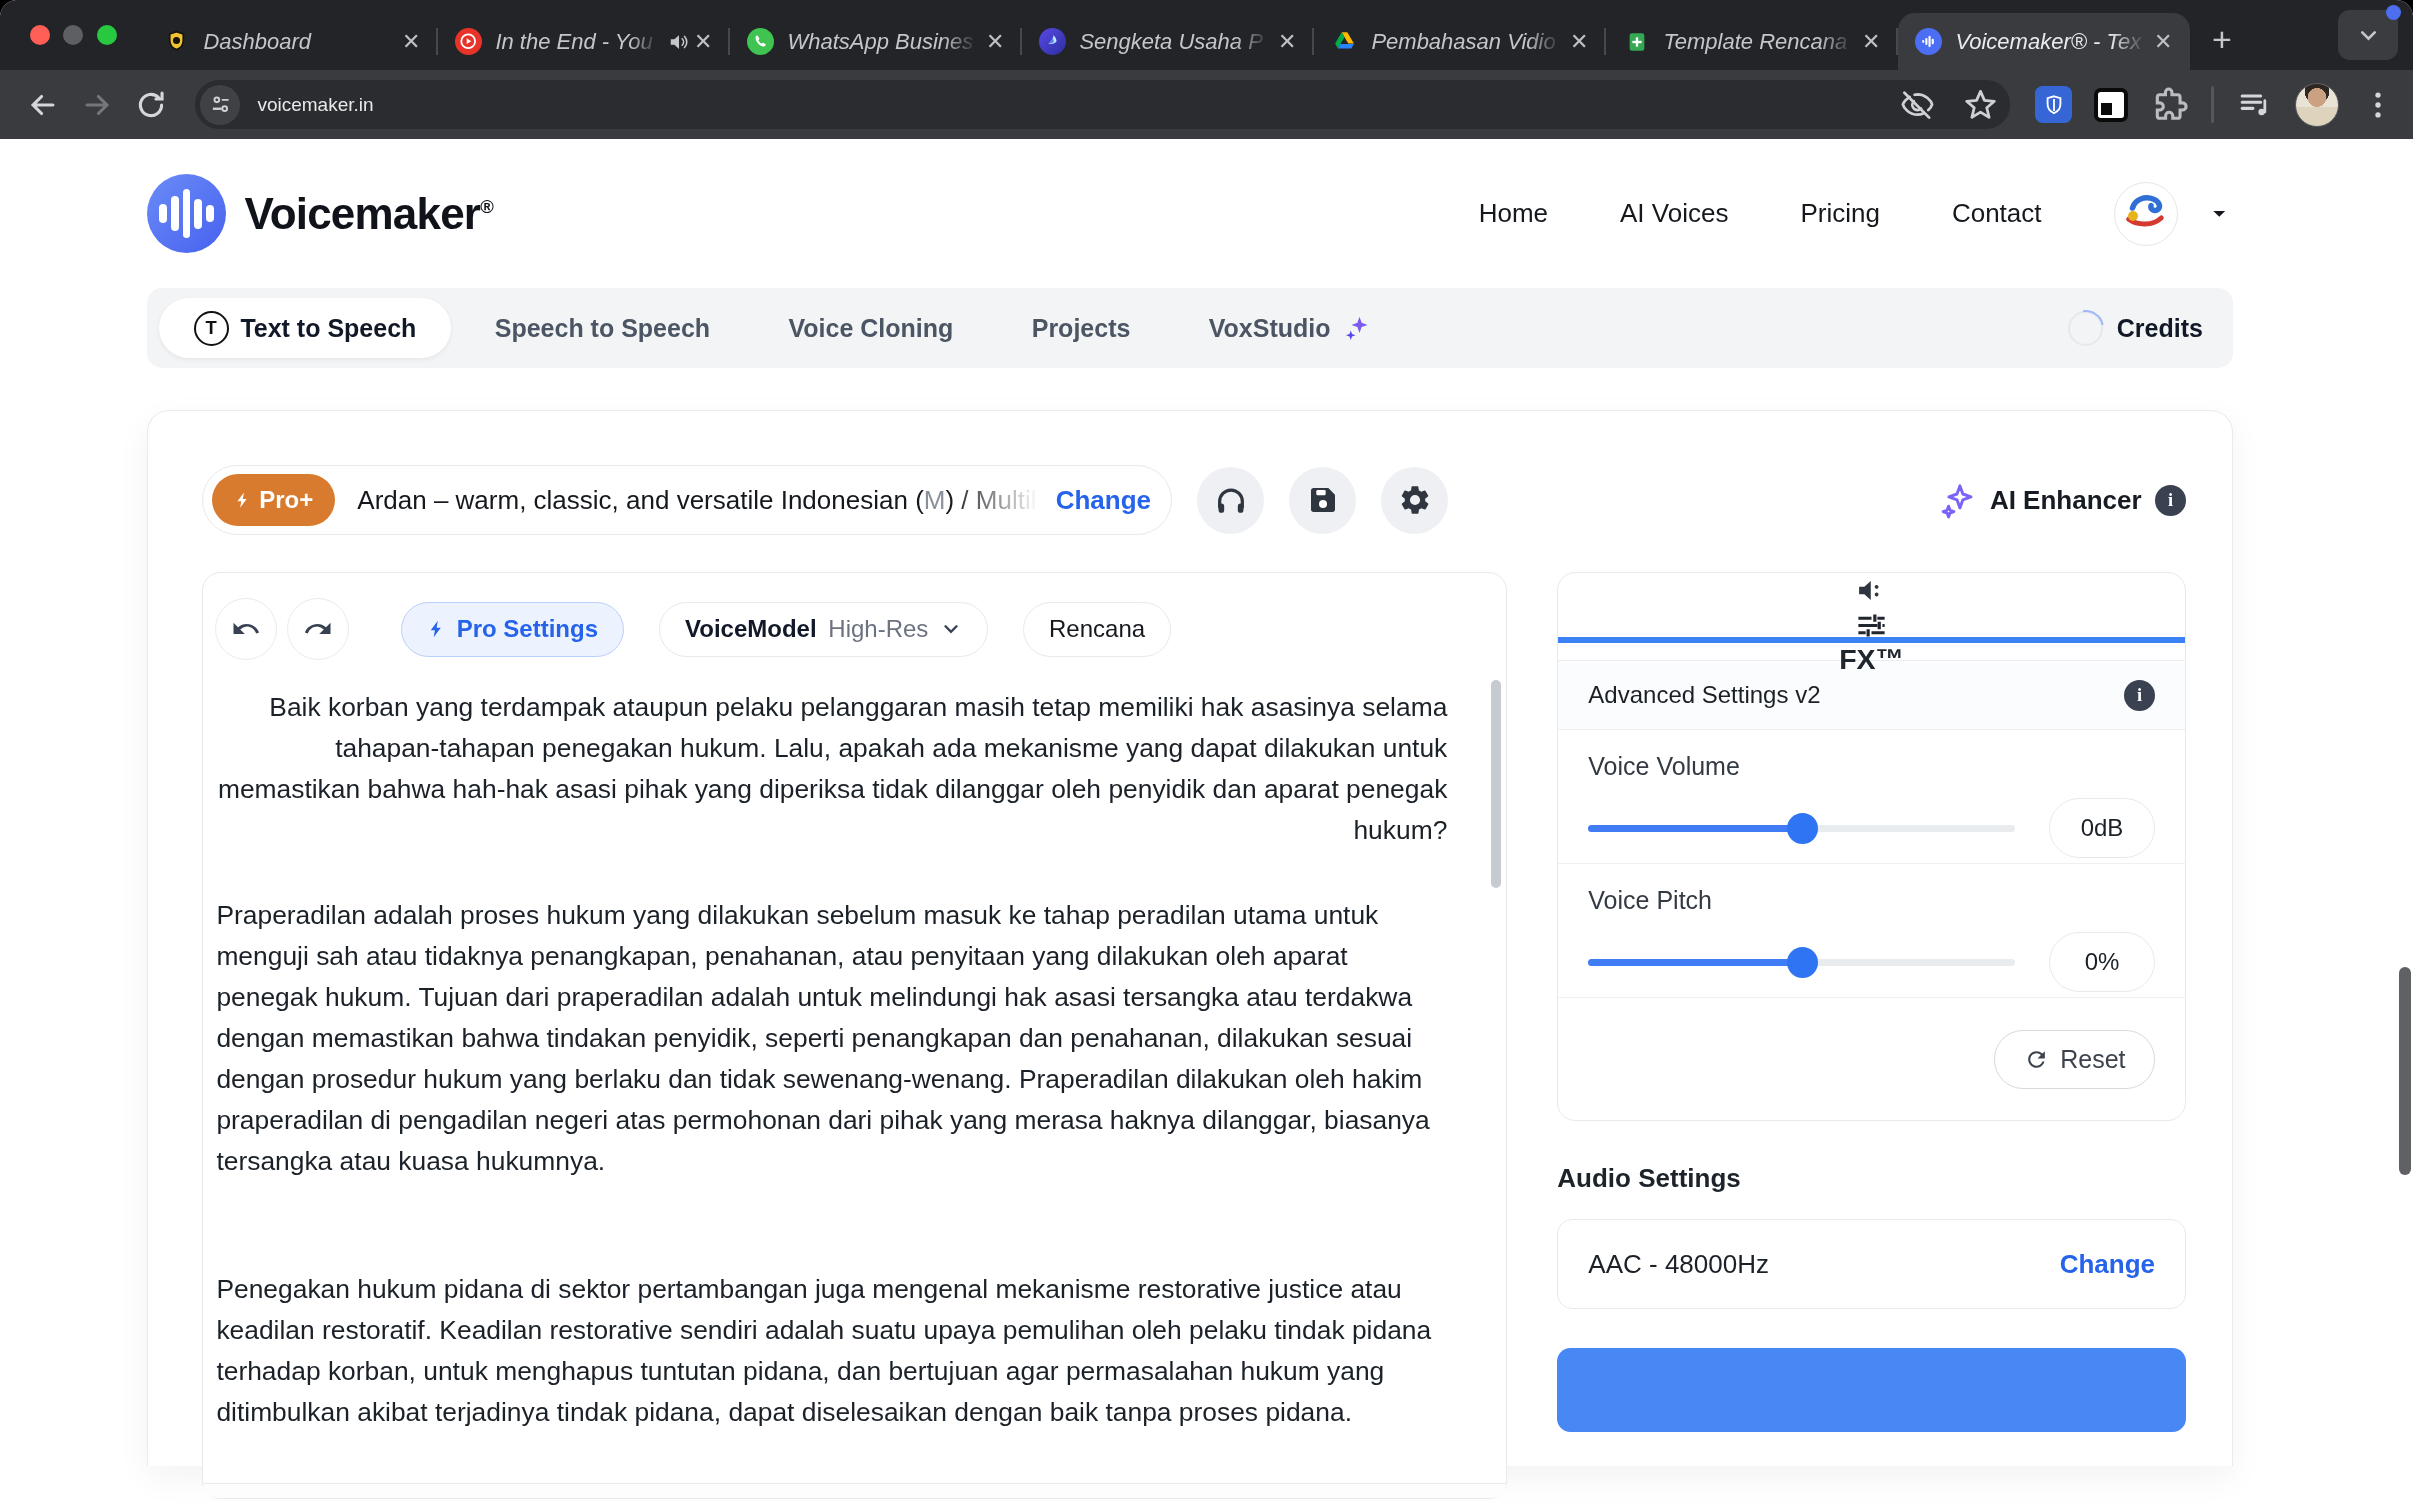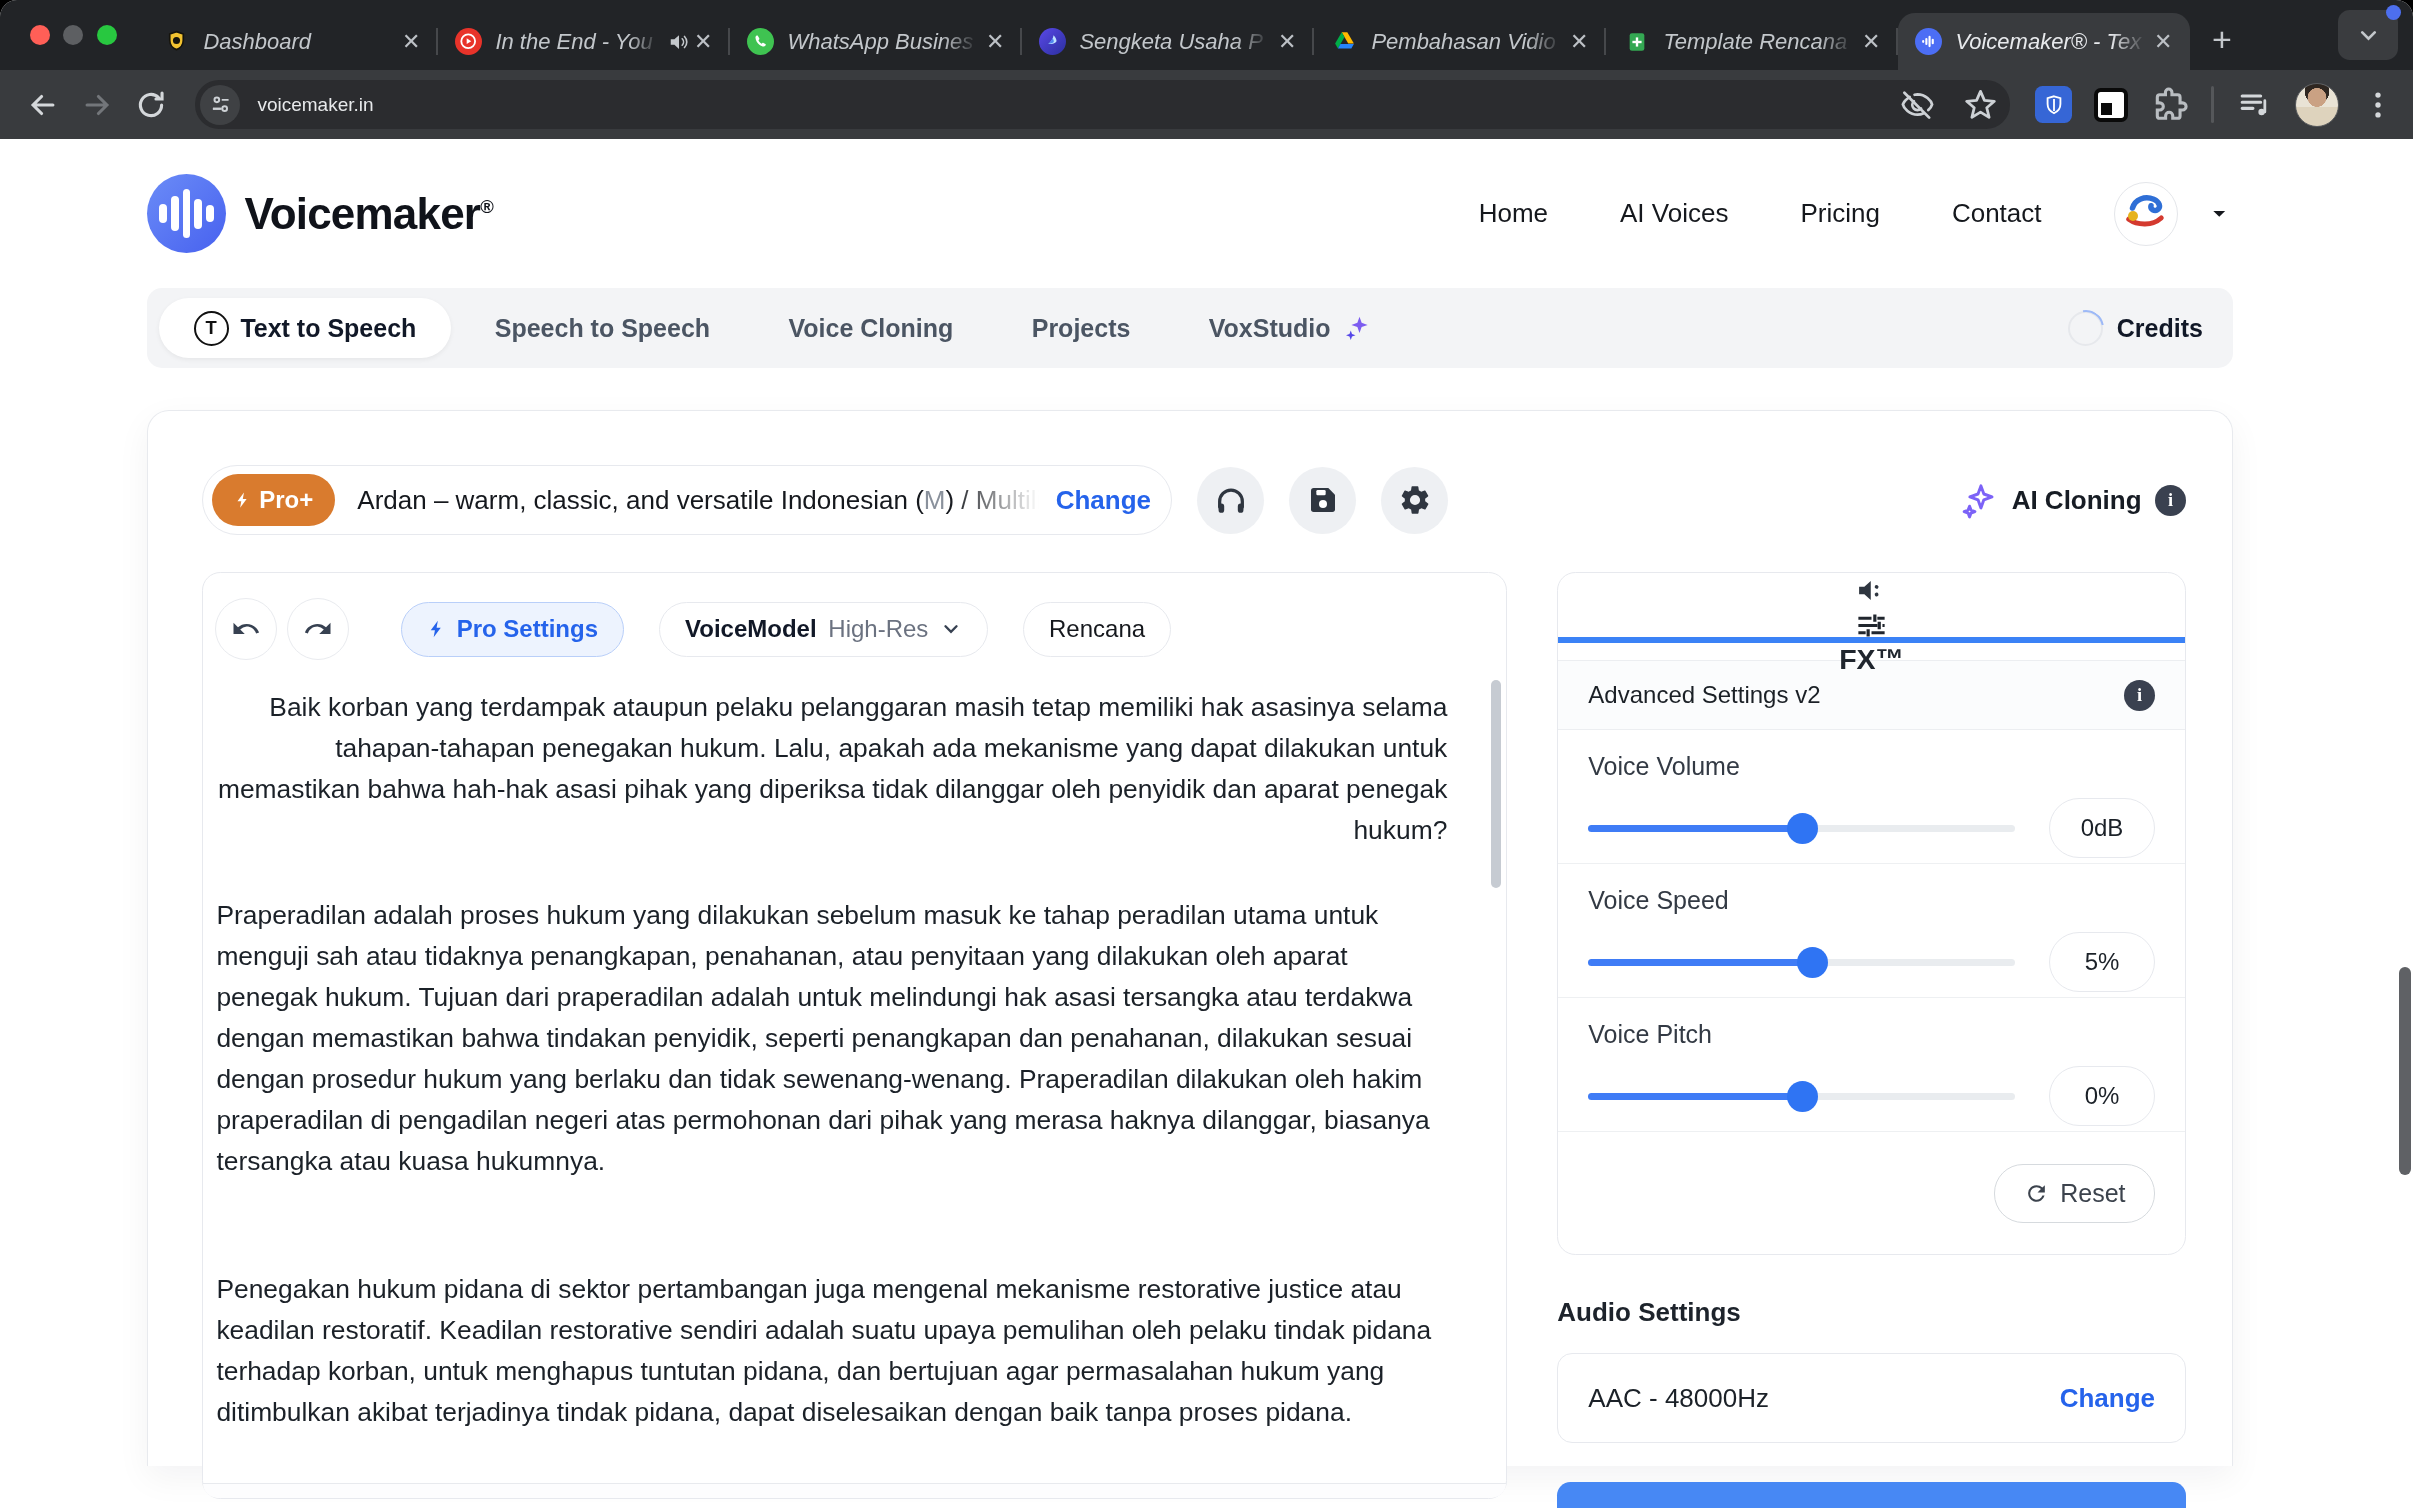--- a/index.html
+++ b/index.html
@@ -382,21 +382,21 @@
           <div class="round-btn">
             <svg width="34" height="34" viewBox="0 0 24 24" fill="#2f3640">
                 <path d="M19.14 12.94c.04-.3.06-.61.06-.94s-.02-.64-.07-.94l2.03-1.58a.5.5 0 0 0 .12-.64l-1.92-3.32a.5.5 0 0 0-.61-.22l-2.39.96a7.3 7.3 0 0 0-1.62-.94l-.36-2.54a.5.5 0 0 0-.5-.42h-3.84a.5.5 0 0 0-.5.42l-.36 2.54c-.59.24-1.13.57-1.62.94l-2.39-.96a.5.5 0 0 0-.61.22L2.74 8.84a.5.5 0 0 0 .12.64l2.03 1.58c-.05.3-.09.63-.09.94s.02.64.07.94l-2.03 1.58a.5.5 0 0 0-.12.64l1.92 3.32c.12.22.39.3.61.22l2.39-.96c.5.38 1.03.7 1.62.94l.36 2.54c.05.24.25.42.5.42h3.84c.25 0 .46-.18.5-.42l.36-2.54c.59-.24 1.13-.56 1.62-.94l2.39.96c.23.09.49 0 .61-.22l1.92-3.32a.5.5 0 0 0-.12-.64l-2.01-1.58zM12 15.6A3.6 3.6 0 1 1 12 8.4a3.6 3.6 0 0 1 0 7.2z"></path>
               </svg>
           </div>
           <div class="ai-enhancer">
             <svg width="39" height="39" viewBox="0 0 24 24" fill="none" stroke="#7c62f7" stroke-width="1.8" stroke-linejoin="round">
                 <path d="M13.5 3l1.8 5 5 1.8-5 1.8-1.8 5-1.8-5-5-1.8 5-1.8z"></path>
                 <path d="M6.5 15.5l.9 2.4 2.4.9-2.4.9-.9 2.4-.9-2.4-2.4-.9 2.4-.9z"></path>
               </svg>
-            <span class="lbl">AI Cloning</span>
+            <span class="lbl">AI Enhancer</span>
             <span class="info-dot">i</span>
           </div>
         </div>
 
         <div class="columns">
 
           <div class="editor">
             <div class="ed-toolbar">
               <div class="circle-btn">
                 <svg width="30" height="30" viewBox="0 0 24 24" fill="#374151">
@@ -465,31 +465,20 @@
                 <div class="slider-line">
                   <div class="slider">
                     <div class="track"></div>
                     <div class="fill" style="width: 50%;"></div>
                     <div class="thumb" style="left: 50%;"></div>
                   </div>
                   <div class="value-pill">0dB</div>
                 </div>
               </div>
               <div class="slider-sec">
-                <div class="lab">Voice Speed</div>
-                <div class="slider-line">
-                  <div class="slider">
-                    <div class="track"></div>
-                    <div class="fill" style="width: 52.5%;"></div>
-                    <div class="thumb" style="left: 52.5%;"></div>
-                  </div>
-                  <div class="value-pill">5%</div>
-                </div>
-              </div>
-              <div class="slider-sec">
                 <div class="lab">Voice Pitch</div>
                 <div class="slider-line">
                   <div class="slider">
                     <div class="track"></div>
                     <div class="fill" style="width: 50%;"></div>
                     <div class="thumb" style="left: 50%;"></div>
                   </div>
                   <div class="value-pill">0%</div>
                 </div>
               </div>

